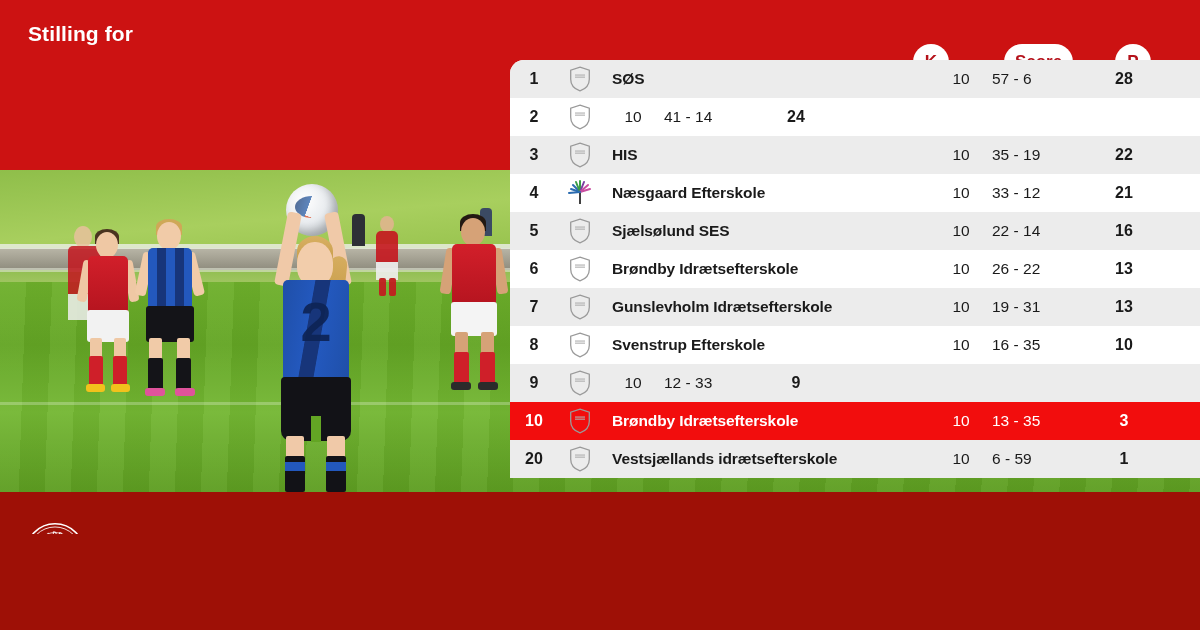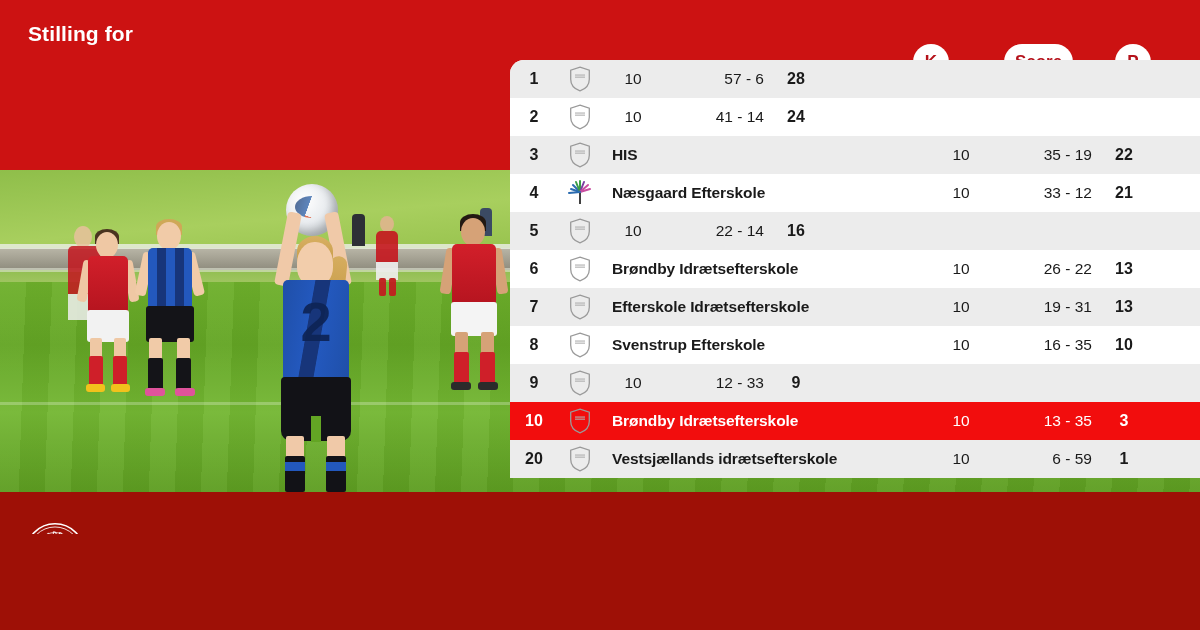--- a/index.html
+++ b/index.html
@@ -160,21 +160,21 @@
     font-size:15.5px;color:#1a1a1a;
   }
   .row.odd{background:#ececec;}
   .row.even{background:#ffffff;}
   .row.hl{background:#f20d0d;color:#ffffff;}
   .c-pos{width:48px;text-align:center;font-weight:bold;font-size:16px;flex:0 0 48px;}
   .c-logo{width:44px;flex:0 0 44px;display:flex;align-items:center;justify-content:center;}
   .c-team{flex:1 1 auto;font-weight:bold;font-size:15.5px;padding-left:10px;
           white-space:nowrap;overflow:hidden;text-overflow:ellipsis;letter-spacing:-.1px;}
   .c-k{width:62px;flex:0 0 62px;text-align:center;font-size:15.5px;font-weight:normal;}
-  .c-score{width:100px;flex:0 0 100px;text-align:right;font-size:15.5px;font-weight:normal;}
+  .c-score{width:100px;flex:0 0 100px;text-align:left;font-size:15.5px;font-weight:normal;}
   .c-p{width:64px;flex:0 0 64px;text-align:center;font-weight:bold;font-size:16px;}
   .c-tail{width:44px;flex:0 0 44px;}
 
   .shield{width:22px;height:26px;display:block;}
 
   
   .pill{
     position:absolute;background:#ffffff;border-radius:999px;
     display:flex;align-items:center;justify-content:center;
     color:#b5121b;font-weight:bold;
@@ -301,20 +301,21 @@
   <div class="table" id="standings-table">
       <div class="row odd">
         <div class="c-pos">1</div>
         <div class="c-logo">
           <svg class="shield" viewBox="0 0 22 26">
   <path d="M11 1.2 L20.3 4.2 V13.2 C20.3 19.2 15.8 23.2 11 24.8 C6.2 23.2 1.7 19.2 1.7 13.2 V4.2 Z" fill="none" stroke="#9a9a9a" stroke-width="1.3"></path>
   <rect x="6" y="8.5" width="10" height="1.1" fill="#b0b0b0"></rect>
   <rect x="6" y="10.6" width="10" height="1.1" fill="#b0b0b0"></rect>
 </svg>
         </div>
+        <div class="c-team">SØS</div>
         <div class="c-k">10</div>
         <div class="c-score">57 - 6</div>
         <div class="c-p">28</div>
         <div class="c-tail"></div>
       </div>
       <div class="row even">
         <div class="c-pos">2</div>
         <div class="c-logo">
           <svg class="shield" viewBox="0 0 22 26">
   <path d="M11 1.2 L20.3 4.2 V13.2 C20.3 19.2 15.8 23.2 11 24.8 C6.2 23.2 1.7 19.2 1.7 13.2 V4.2 Z" fill="none" stroke="#9a9a9a" stroke-width="1.3"></path>
@@ -367,20 +368,21 @@
       </div>
       <div class="row odd">
         <div class="c-pos">5</div>
         <div class="c-logo">
           <svg class="shield" viewBox="0 0 22 26">
   <path d="M11 1.2 L20.3 4.2 V13.2 C20.3 19.2 15.8 23.2 11 24.8 C6.2 23.2 1.7 19.2 1.7 13.2 V4.2 Z" fill="none" stroke="#9a9a9a" stroke-width="1.3"></path>
   <rect x="6" y="8.5" width="10" height="1.1" fill="#b0b0b0"></rect>
   <rect x="6" y="10.6" width="10" height="1.1" fill="#b0b0b0"></rect>
 </svg>
         </div>
+        <div class="c-team">Sjælsølund SES</div>
         <div class="c-k">10</div>
         <div class="c-score">22 - 14</div>
         <div class="c-p">16</div>
         <div class="c-tail"></div>
       </div>
       <div class="row even">
         <div class="c-pos">6</div>
         <div class="c-logo">
           <svg class="shield" viewBox="0 0 22 26">
   <path d="M11 1.2 L20.3 4.2 V13.2 C20.3 19.2 15.8 23.2 11 24.8 C6.2 23.2 1.7 19.2 1.7 13.2 V4.2 Z" fill="none" stroke="#9a9a9a" stroke-width="1.3"></path>
@@ -396,21 +398,21 @@
       </div>
       <div class="row odd">
         <div class="c-pos">7</div>
         <div class="c-logo">
           <svg class="shield" viewBox="0 0 22 26">
   <path d="M11 1.2 L20.3 4.2 V13.2 C20.3 19.2 15.8 23.2 11 24.8 C6.2 23.2 1.7 19.2 1.7 13.2 V4.2 Z" fill="none" stroke="#9a9a9a" stroke-width="1.3"></path>
   <rect x="6" y="8.5" width="10" height="1.1" fill="#b0b0b0"></rect>
   <rect x="6" y="10.6" width="10" height="1.1" fill="#b0b0b0"></rect>
 </svg>
         </div>
-        <div class="c-team">Efterskole Idrætsefterskole</div>
+        <div class="c-team">Gunslevholm Idrætsefterskole</div>
         <div class="c-k">10</div>
         <div class="c-score">19 - 31</div>
         <div class="c-p">13</div>
         <div class="c-tail"></div>
       </div>
       <div class="row even">
         <div class="c-pos">8</div>
         <div class="c-logo">
           <svg class="shield" viewBox="0 0 22 26">
   <path d="M11 1.2 L20.3 4.2 V13.2 C20.3 19.2 15.8 23.2 11 24.8 C6.2 23.2 1.7 19.2 1.7 13.2 V4.2 Z" fill="none" stroke="#9a9a9a" stroke-width="1.3"></path>

